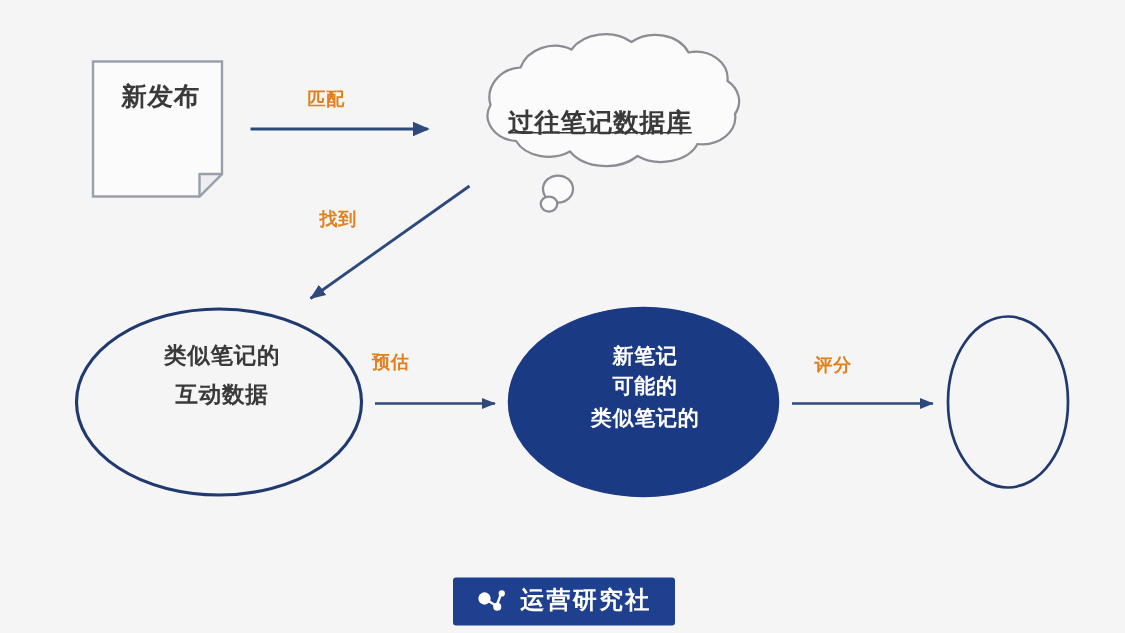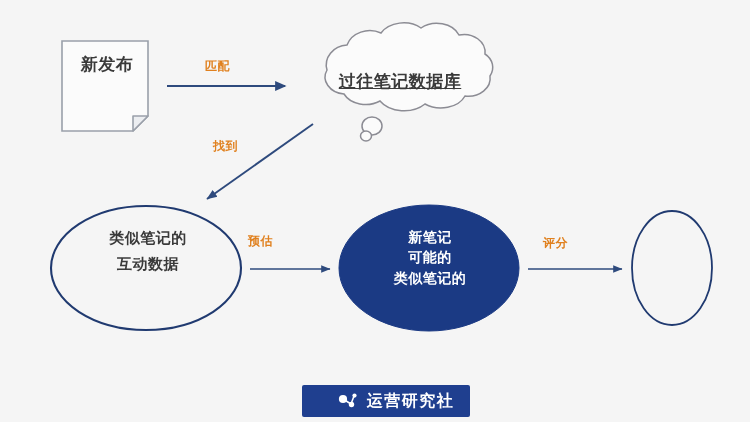--- a/index.html
+++ b/index.html
@@ -104,21 +104,20 @@
     left: 302px;
     top: 385px;
     width: 148px;
     height: 32px;
     background: #1f3f8f;
     border-radius: 2px;
     display: flex;
     align-items: center;
     justify-content: center;
     gap: 7px;
-    padding-left: 20px;
   }
   #footer-logo-icon { display: block; }
   #footer-brand-text {
     color: #ffffff;
     font-size: 16px;
     font-weight: bold;
     letter-spacing: 1.5px;
     line-height: 1;
   }
 </style>

